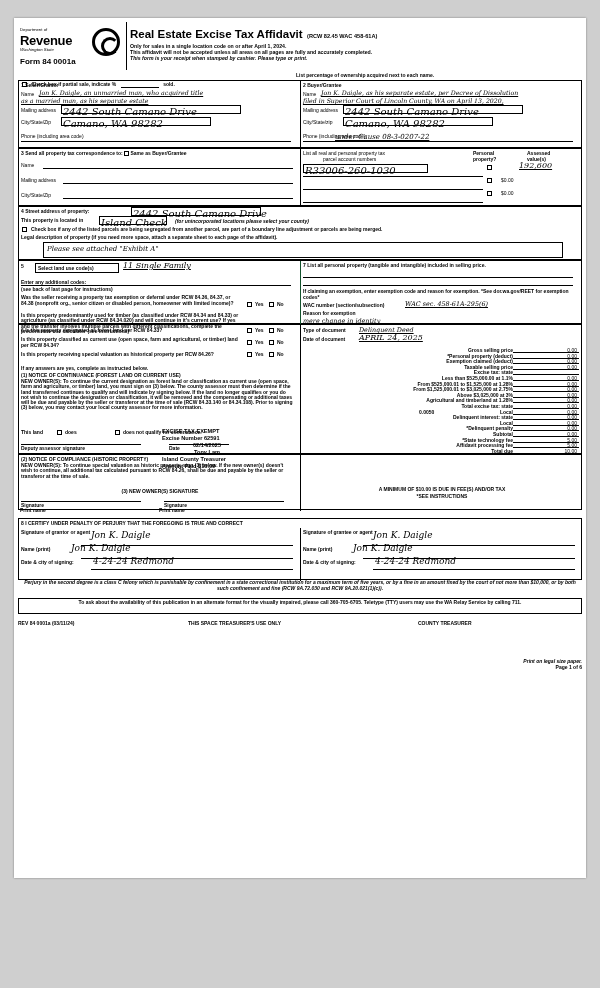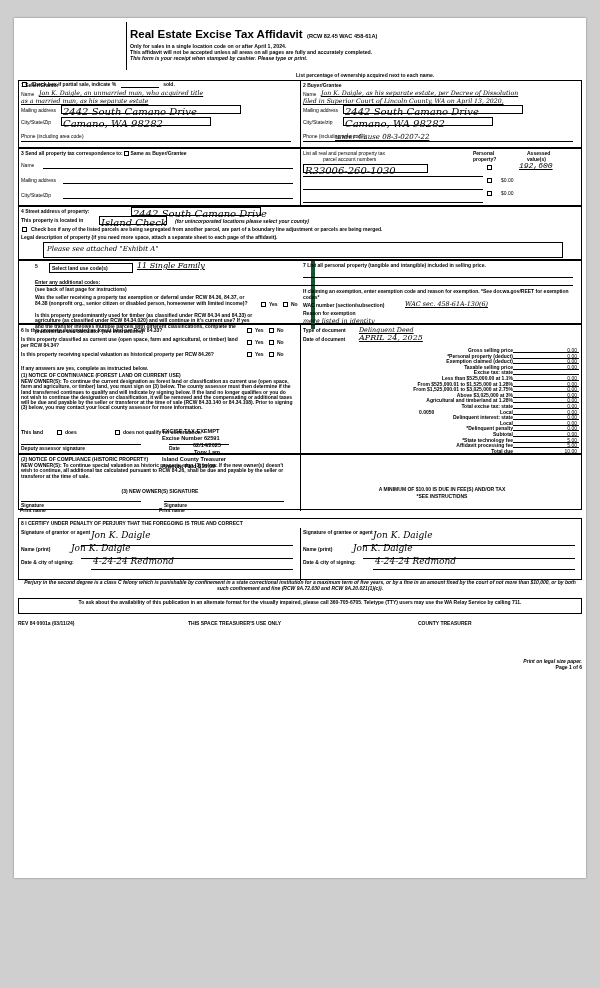--- a/index.html
+++ b/index.html
@@ -40,20 +40,27 @@
   .inkl{font-family:"DejaVu Serif",serif;font-style:italic;font-size:8px;}
   .sig-ink{font-family:"DejaVu Serif",serif;font-style:italic;font-size:9px;}
 </style>
 </head>
 <body>
 
 <div class="page">
   <div class="sheet">
 
     <div class="hdr">
+      <div class="logo">
+        <div class="abs tiny" style="left:2px;top:4px;">Department of</div>
+        <div class="abs b" style="left:2px;top:9px;font-size:13px;letter-spacing:-.3px;">Revenue</div>
+        <div class="abs tiny i" style="left:2px;top:24px;">Washington State</div>
+        <div class="swirl"></div>
+        <div class="abs b" style="left:2px;top:33px;font-size:8px;">Form 84 0001a</div>
+      </div>
       <div class="vline"></div>
       <div class="title">
         <span class="b" style="font-size:11.5px;">Real Estate Excise Tax Affidavit</span>
         <span class="b" style="font-size:5.6px;">(RCW 82.45 WAC 458-61A)</span>
         <div class="b" style="font-size:5.2px;margin-top:1px;">Only for sales in a single location code on or after April 1, 2024.</div>
         <div class="b" style="font-size:5.2px;">This affidavit will not be accepted unless all areas on all pages are fully and accurately completed.</div>
         <div class="b i" style="font-size:5.2px;">This form is your receipt when stamped by cashier. Please type or print.</div>
       </div>
       <div class="abs" style="left:4px;top:50px;width:270px;">
         <span class="chk"></span>
@@ -121,21 +128,21 @@
         <div class="abs xs" style="left:2px;top:1px;width:160px;">List all real and personal property tax</div>
         <div class="abs xs" style="left:22px;top:7px;width:160px;">parcel account numbers</div>
         <div class="abs xs b" style="left:172px;top:1px;">Personal</div>
         <div class="abs xs b" style="left:172px;top:7px;">property?</div>
         <div class="abs xs b" style="left:226px;top:1px;">Assessed</div>
         <div class="abs xs b" style="left:226px;top:7px;">value(s)</div>
 
         <div class="abs fld" style="left:2px;top:15px;width:125px;height:9px;"></div>
         <div class="abs ink" style="left:4px;top:16px;">R33006-260-1030</div>
         <span class="abs chk" style="left:186px;top:16px;"></span>
-        <div class="abs inkl u" style="left:218px;top:12px;font-family:Liberation Mono, monospace;">192,600</div>
+        <div class="abs inkl u" style="left:218px;top:12px;">192,600</div>
 
         <span class="abs chk" style="left:186px;top:29px;"></span>
         <div class="abs xs" style="left:200px;top:28px;">$0.00</div>
         <div class="abs" style="left:2px;top:27px;width:180px;border-bottom:1px solid #000;"></div>
 
         <span class="abs chk" style="left:186px;top:42px;"></span>
         <div class="abs xs" style="left:200px;top:41px;">$0.00</div>
         <div class="abs" style="left:2px;top:40px;width:180px;border-bottom:1px solid #000;"></div>
         <div class="abs" style="left:2px;top:53px;width:180px;border-bottom:1px solid #000;"></div>
       </div>
@@ -153,21 +160,21 @@
       <div class="abs ink" style="left:82px;top:10px;">Island Check</div>
       <div class="abs xs i b" style="left:156px;top:11px;">(for unincorporated locations please select your county)</div>
       <span class="abs chk" style="left:3px;top:20px;"></span>
       <div class="abs xs b" style="left:12px;top:19px;width:548px;">Check box if any of the listed parcels are being segregated from another parcel, are part of a boundary line adjustment or parcels are being merged.</div>
       <div class="abs xs b" style="left:2px;top:27px;width:548px;">Legal description of property (if you need more space, attach a separate sheet to each page of the affidavit).</div>
       <div class="abs fld" style="left:24px;top:35px;width:520px;height:16px;"></div>
       <div class="abs ink" style="left:28px;top:38px;font-size:7px;">Please see attached "Exhibit A"</div>
     </div>
 
     <div class="abs bd" style="left:4px;top:242px;width:564px;height:64px;">
-      <div class="abs" style="left:14px;top:0;width:282px;height:68px;border-right:4px solid #14532d;">
+      <div class="abs" style="left:0;top:0;width:282px;height:68px;border-right:1px solid #14532d;">
         <div class="abs xs b" style="left:2px;top:2px;">5</div>
         <div class="abs fld" style="left:16px;top:2px;width:84px;height:10px;"></div>
         <div class="abs xs b" style="left:19px;top:4px;">Select land use code(s)</div>
         <div class="abs inkl u" style="left:104px;top:0px;">11 Single Family</div>
         <div class="abs xs b" style="left:2px;top:18px;">Enter any additional codes:</div>
         <div class="abs" style="left:2px;top:24px;width:270px;border-bottom:1px solid #000;"></div>
         <div class="abs xs b" style="left:2px;top:25px;">(see back of last page for instructions)</div>
         <div class="abs xs b" style="left:2px;top:33px;width:220px;">Was the seller receiving a property tax exemption or deferral under RCW 84.36, 84.37, or 84.38 (nonprofit org., senior citizen or disabled person, homeowner with limited income)?</div>
         <span class="abs chk" style="left:228px;top:41px;"></span>
         <span class="abs xs b" style="left:236px;top:40px;">Yes</span>
@@ -177,23 +184,23 @@
       </div>
       <div class="abs" style="left:282px;top:0;width:282px;height:64px;">
         <div class="abs xs b" style="left:2px;top:1px;width:276px;">
           <span>7</span>
           <span>List all personal property (tangible and intangible) included in selling price.</span>
         </div>
         <div class="abs" style="left:2px;top:16px;width:270px;border-bottom:1px solid #000;"></div>
         <div class="abs" style="left:2px;top:24px;width:270px;border-bottom:1px solid #000;"></div>
         <div class="abs xs b" style="left:2px;top:27px;width:276px;">If claiming an exemption, enter exemption code and reason for exemption. *See dor.wa.gov/REET for exemption codes*</div>
         <div class="abs xs b" style="left:2px;top:41px;">WAC number (section/subsection)</div>
-        <div class="abs ink u" style="left:104px;top:39px;font-size:6.4px;">WAC sec. 458-61A-130(6)</div>
+        <div class="abs ink u" style="left:104px;top:39px;font-size:6.4px;">WAC sec. 458-61A-295(6)</div>
         <div class="abs xs b" style="left:2px;top:49px;">Reason for exemption</div>
-        <div class="abs ink" style="left:2px;top:56px;font-size:6.4px;">mere listed in identity</div>
+        <div class="abs ink" style="left:2px;top:56px;font-size:6.4px;">mere change in identity</div>
       </div>
     </div>
 
     <div class="abs bd" style="left:4px;top:306px;width:564px;height:130px;">
       <div class="abs" style="left:0;top:0;width:282px;height:130px;border-right:1px solid #000;">
         <div class="abs xs b" style="left:2px;top:2px;">
           <span>6</span>
           <span>Is this property designated as forest land per RCW 84.33?</span>
         </div>
         <span class="abs chk" style="left:228px;top:3px;"></span>

